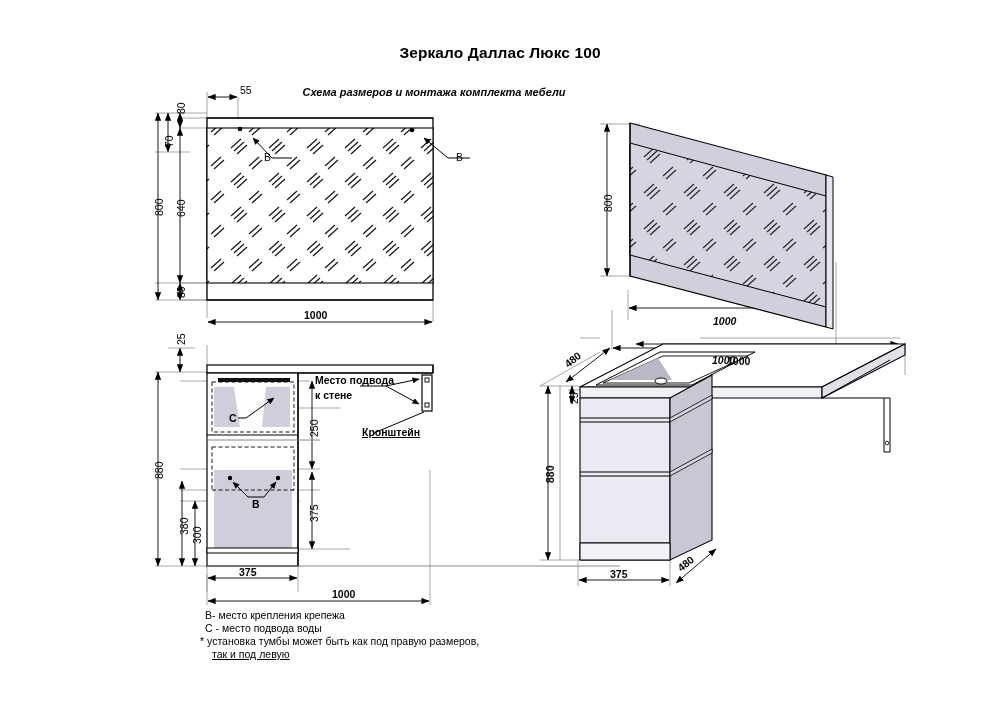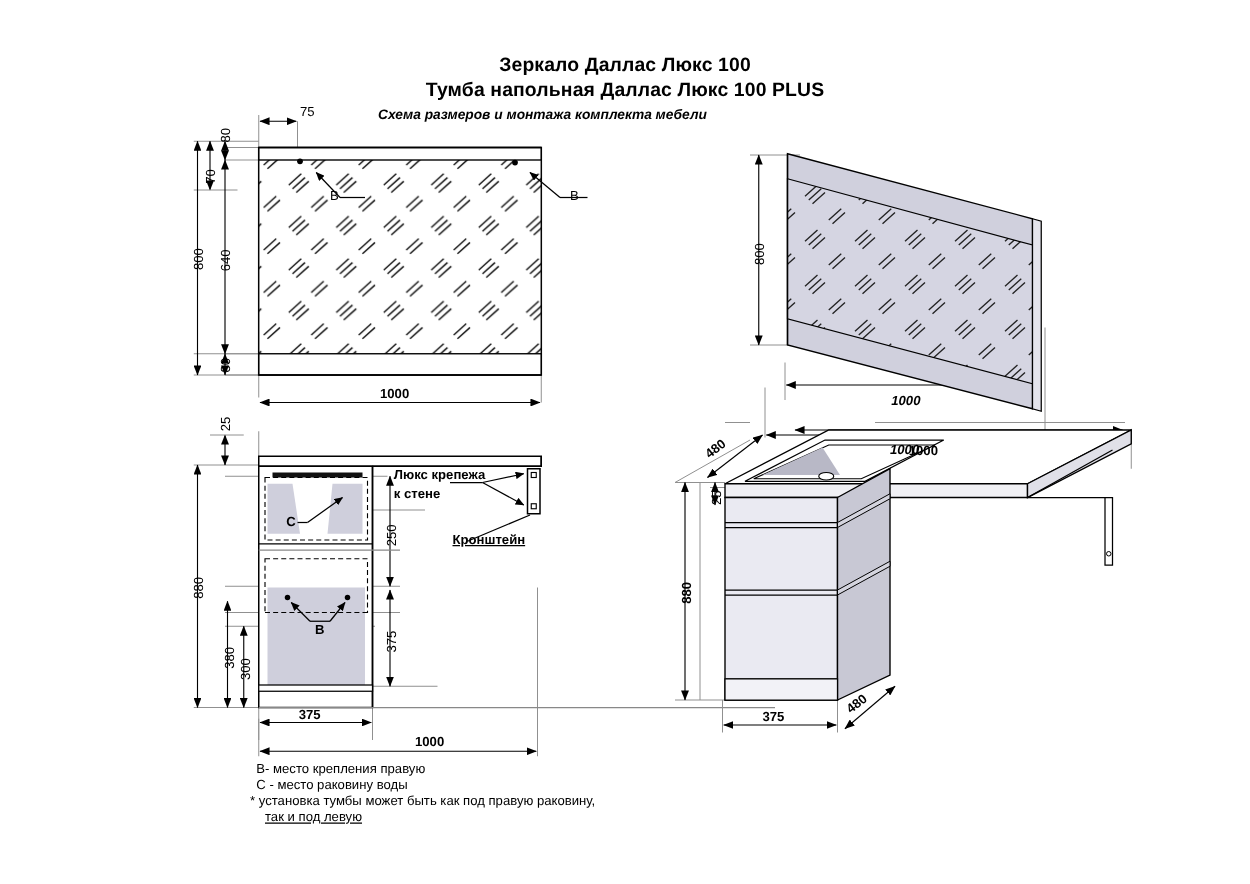--- a/index.html
+++ b/index.html
@@ -16,21 +16,20 @@
   .bold-note{position:absolute;font-size:10.5px;font-weight:bold;white-space:nowrap;line-height:13px;}
   .under{text-decoration:underline;}
   svg{position:absolute;left:0;top:0;overflow:visible;}
 </style>
 </head>
 <body>
 
 <div id="sheet">
 
   <div class="ttl" id="title1">Зеркало Даллас Люкс 100</div>
-  <div class="ttl" id="title2">Тумба напольная Даллас Люкс 100 PLUS</div>
   <div id="subtitle">Схема размеров и монтажа комплекта мебели</div>
 
   <svg width="1000" height="707" viewBox="0 0 1000 707">
     <defs>
 
       <pattern id="glassHatch" width="38" height="34" patternUnits="userSpaceOnUse" patternTransform="translate(0,0)">
         <rect width="38" height="34" fill="#ffffff"></rect>
         <g stroke="#111" stroke-width="1.15" stroke-linecap="butt">
           <line x1="3" y1="12" x2="13" y2="3"></line>
           <line x1="6" y1="15" x2="16" y2="6"></line>
@@ -261,21 +260,21 @@
       <line x1="580" y1="543" x2="670" y2="543" stroke="#000" stroke-width="1"></line>
       <polygon points="580,543 670,543 670,560 580,560" fill="#f2f2f7" stroke="#000" stroke-width="1"></polygon>
 
       <polygon points="884,398 890,398 890,452 884,452" fill="#fff" stroke="#000" stroke-width="1"></polygon>
       <line x1="822" y1="398" x2="884" y2="398" stroke="#000" stroke-width="1"></line>
       <line x1="822" y1="398" x2="890" y2="360" stroke="#000" stroke-width="1"></line>
       <circle cx="887" cy="443" r="1.8" fill="#fff" stroke="#000" stroke-width="0.8"></circle>
     </g>
   </svg>
 
-  <div class="lbl" style="left:240px;top:84px;">75</div>
+  <div class="lbl" style="left:240px;top:84px;">55</div>
   <div class="lbl" style="left:175px;top:114px;transform:rotate(-90deg);transform-origin:left top;">80</div>
   <div class="lbl" style="left:163px;top:147px;transform:rotate(-90deg);transform-origin:left top;">70</div>
   <div class="lbl" style="left:153px;top:216px;transform:rotate(-90deg);transform-origin:left top;">800</div>
   <div class="lbl" style="left:175px;top:217px;transform:rotate(-90deg);transform-origin:left top;">640</div>
   <div class="lbl" style="left:175px;top:298px;transform:rotate(-90deg);transform-origin:left top;">80</div>
   <div class="lbl" style="left:304px;top:309px;font-weight:bold;">1000</div>
 
   <div class="lbl" style="left:264px;top:151px;">B</div>
   <div class="lbl" style="left:456px;top:151px;">B</div>
 
@@ -287,29 +286,29 @@
   <div class="lbl" style="left:153px;top:479px;transform:rotate(-90deg);transform-origin:left top;">880</div>
   <div class="lbl" style="left:308px;top:437px;transform:rotate(-90deg);transform-origin:left top;">250</div>
   <div class="lbl" style="left:308px;top:522px;transform:rotate(-90deg);transform-origin:left top;">375</div>
   <div class="lbl" style="left:178px;top:535px;transform:rotate(-90deg);transform-origin:left top;">380</div>
   <div class="lbl" style="left:191px;top:544px;transform:rotate(-90deg);transform-origin:left top;">300</div>
   <div class="lbl" style="left:239px;top:566px;font-weight:bold;">375</div>
   <div class="lbl" style="left:332px;top:588px;font-weight:bold;">1000</div>
   <div class="lbl" style="left:229px;top:412px;font-weight:bold;">C</div>
   <div class="lbl" style="left:252px;top:498px;font-weight:bold;">B</div>
 
-  <div class="bold-note" style="left:315px;top:374px;">Люкс крепежа</div>
+  <div class="bold-note" style="left:315px;top:374px;">Место подвода</div>
   <div class="bold-note" style="left:315px;top:389px;">к стене</div>
   <div class="bold-note under" style="left:332px;top:426px;margin-left:30px;">Кронштейн</div>
 
   <div class="lbl" style="left:562px;top:360px;transform:rotate(-38deg);transform-origin:left top;font-weight:bold;">480</div>
   <div class="lbl" style="left:727px;top:355px;font-weight:bold;">1000</div>
   <div class="lbl" style="left:568px;top:404px;transform:rotate(-90deg);transform-origin:left top;">25</div>
   <div class="lbl" style="left:544px;top:483px;transform:rotate(-90deg);transform-origin:left top;font-weight:bold;">880</div>
   <div class="lbl" style="left:610px;top:568px;font-weight:bold;">375</div>
   <div class="lbl" style="left:675px;top:564px;transform:rotate(-38deg);transform-origin:left top;font-weight:bold;">480</div>
 
-  <div class="note" style="left:205px;top:609px;">B- место крепления правую</div>
-  <div class="note" style="left:205px;top:622px;">C - место раковину воды</div>
-  <div class="note" style="left:200px;top:635px;">* установка тумбы может быть как под правую раковину,</div>
+  <div class="note" style="left:205px;top:609px;">B- место крепления крепежа</div>
+  <div class="note" style="left:205px;top:622px;">C - место подвода воды</div>
+  <div class="note" style="left:200px;top:635px;">* установка тумбы может быть как под правую размеров,</div>
   <div class="note" style="left:212px;top:648px;text-decoration:underline;">так и под левую</div>
 
 </div>
 
 </body></html>

